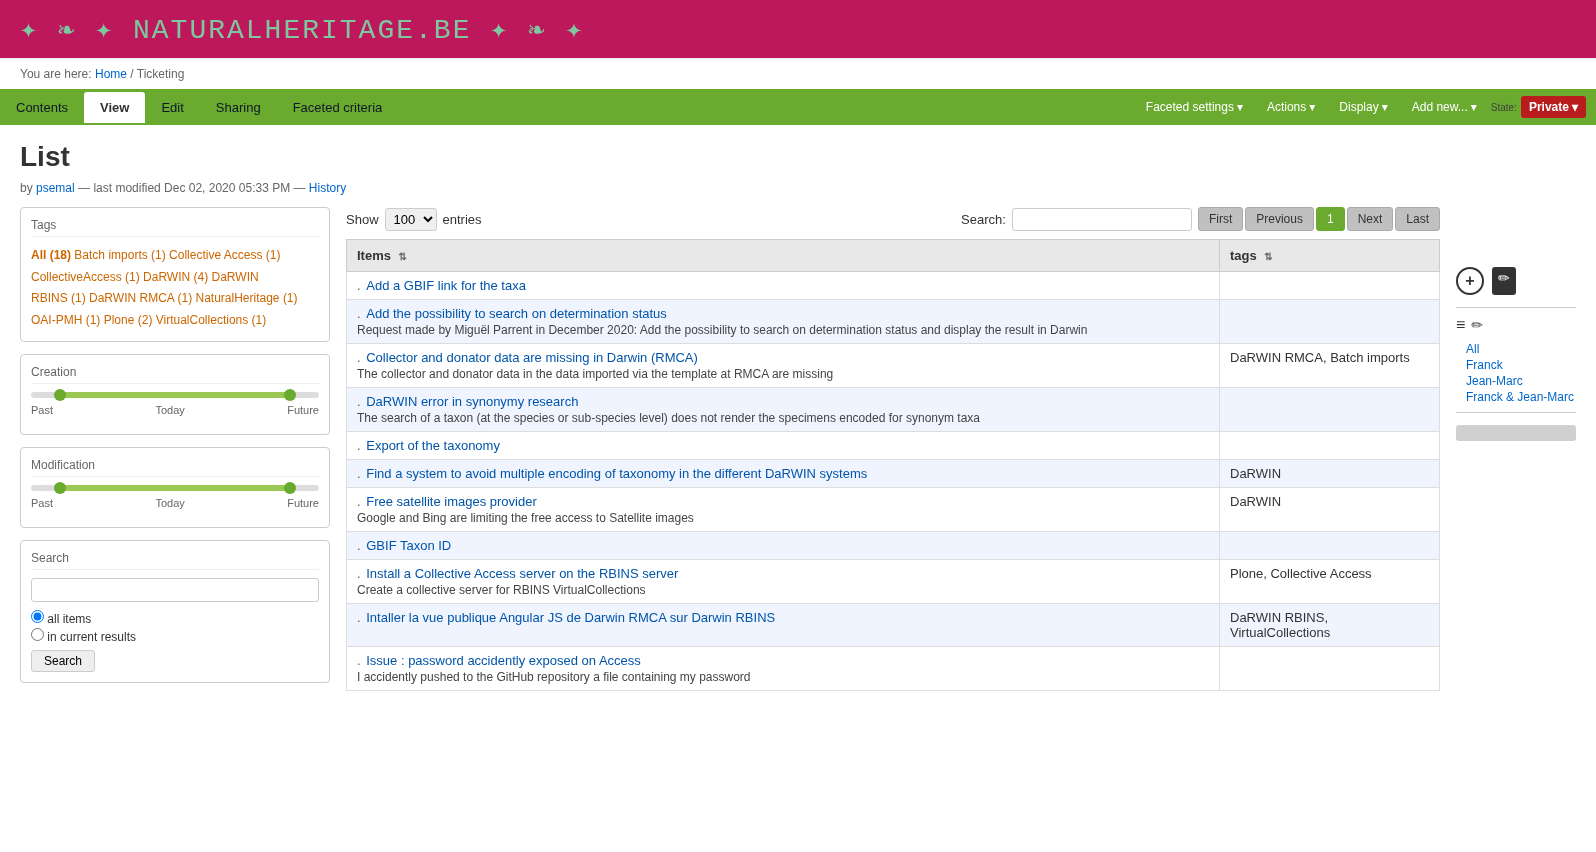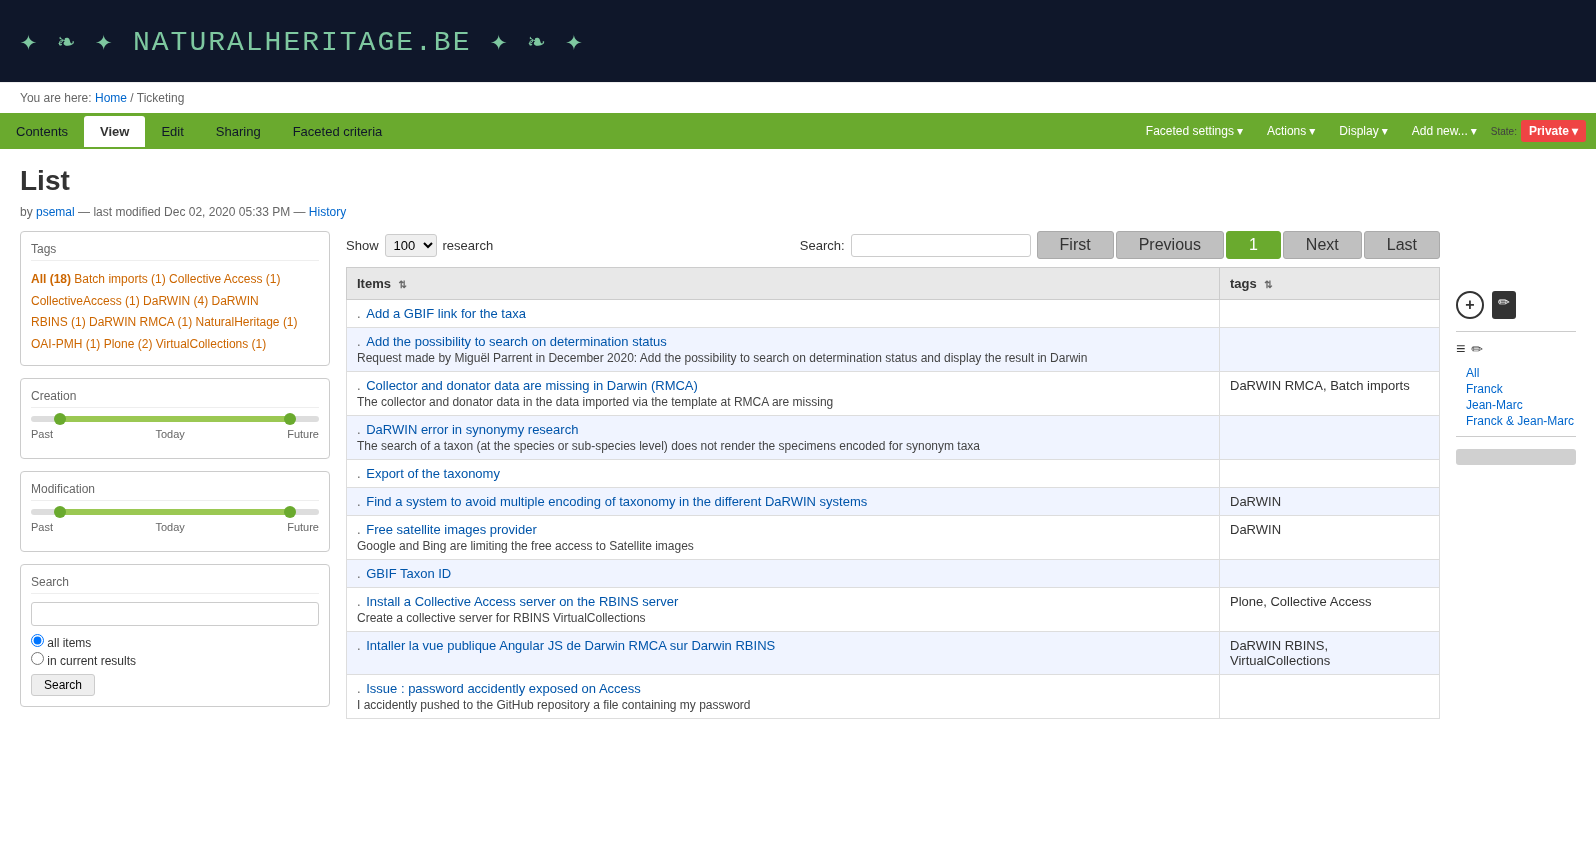--- a/index.html
+++ b/index.html
@@ -1,21 +1,21 @@
 <!DOCTYPE html>
 <html><head>
   <meta charset="utf-8">
   <style>
     * { box-sizing: border-box; margin: 0; padding: 0; }
     body { font-family: Arial, sans-serif; font-size: 13px; background: #fff; color: #333; }
 
     
     .logo-bar {
-      background: #0f172a;
-      padding: 24px 20px;
+      background: #be185d;
+      padding: 12px 20px;
       border-bottom: 1px solid #eee;
     }
     .logo-text {
       font-size: 28px;
       color: #7ec8a0;
       font-family: 'Courier New', monospace;
       letter-spacing: 2px;
     }
 
     
@@ -54,21 +54,21 @@
     .navbar .nav-right .nav-btn {
       color: #fff;
       padding: 6px 10px;
       cursor: pointer;
       font-size: 12px;
       display: flex;
       align-items: center;
       gap: 3px;
     }
     .state-badge {
-      background: #ef4444;
+      background: #b91c1c;
       color: #fff;
       padding: 4px 8px;
       border-radius: 3px;
       font-size: 12px;
       font-weight: bold;
       display: flex;
       align-items: center;
       gap: 3px;
       cursor: pointer;
     }
@@ -187,27 +187,27 @@
       padding: 3px 6px;
       border: 1px solid #ccc;
       border-radius: 3px;
       font-size: 13px;
       width: 180px;
     }
 
     
     .pagination { display: flex; gap: 2px; }
     .pagination button {
-      padding: 4px 22px;
+      padding: 4px 10px;
       border: 1px solid #aaa;
       background: #c0c0c0;
       color: #333;
       border-radius: 3px;
       cursor: pointer;
-      font-size: 16px;
+      font-size: 12px;
     }
     .pagination button.active { background: #6aaa2e; color: #fff; border-color: #6aaa2e; }
 
     
     .data-table {
       width: 100%;
       border-collapse: collapse;
       font-size: 13px;
     }
     .data-table th {
@@ -395,21 +395,21 @@
 
       <div class="table-controls">
         <div class="table-controls-left">
           <span>Show</span>
           <select>
             <option>100</option>
             <option>10</option>
             <option>25</option>
             <option>50</option>
           </select>
-          <span>research</span>
+          <span>entries</span>
         </div>
         <div class="table-controls-right">
           <label>Search:</label>
           <input type="text" style="">
           <div class="pagination">
             <button>First</button>
             <button>Previous</button>
             <button class="active">1</button>
             <button>Next</button>
             <button>Last</button>

